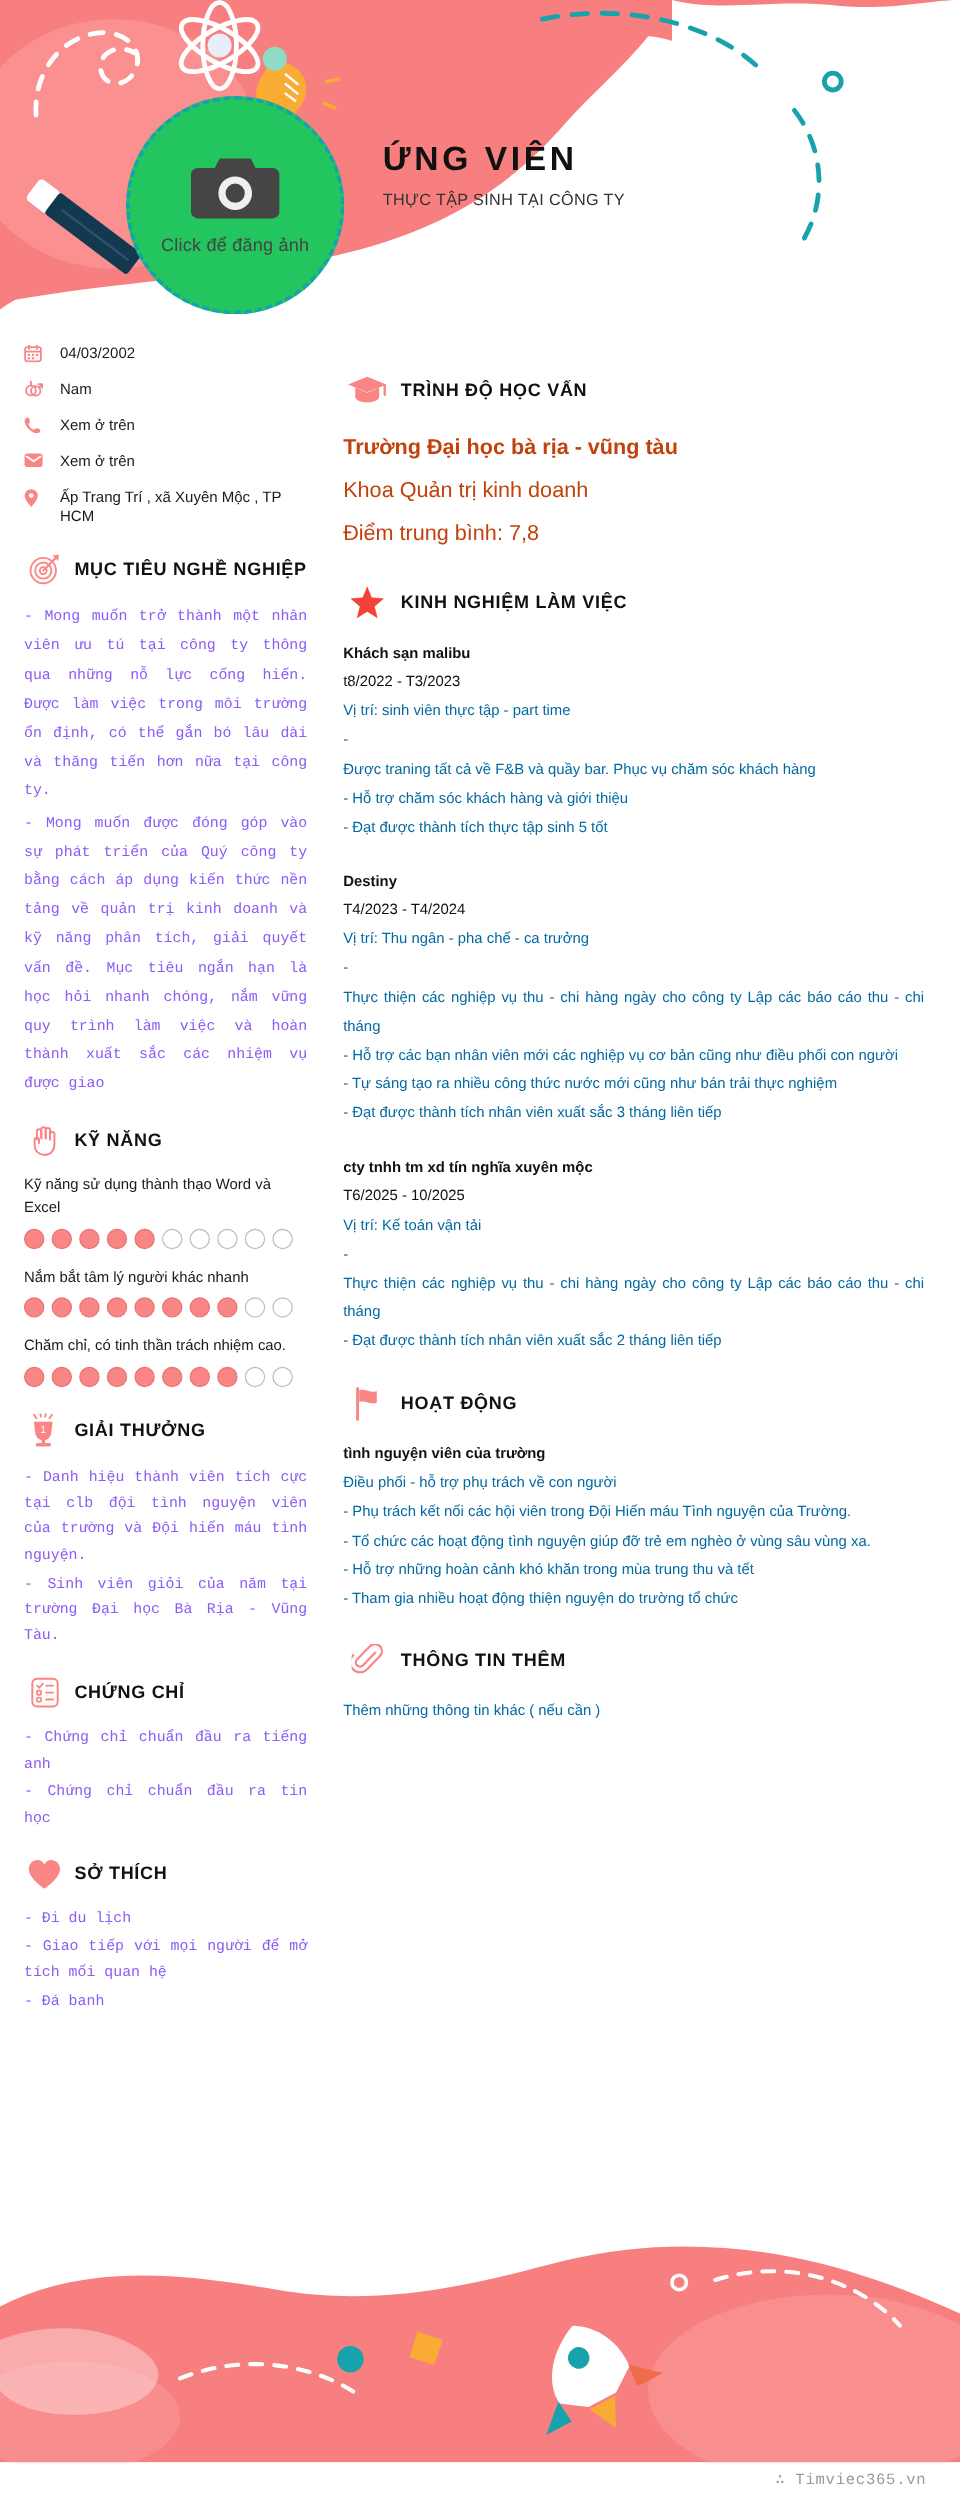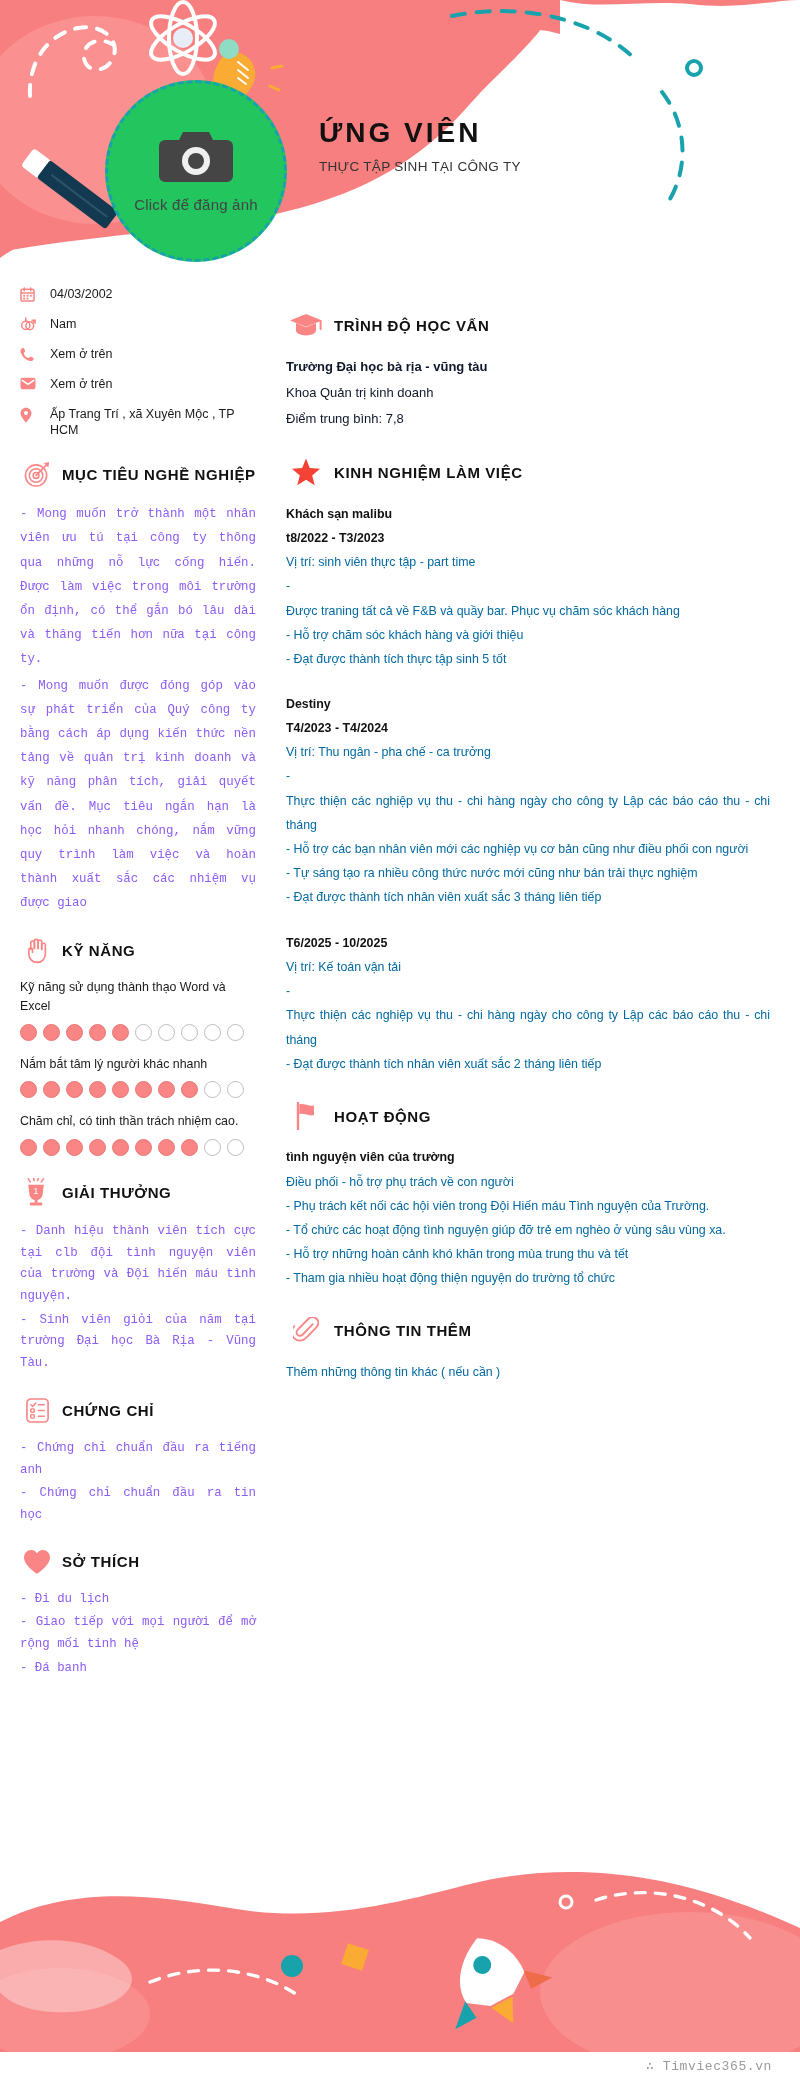--- a/index.html
+++ b/index.html
@@ -169,31 +169,31 @@
   
   .entry { margin-bottom: 22px; }
   .entry-title {
     font-size: 12.4px;
     font-weight: bold;
     color: #111;
     line-height: 1.9;
   }
   .entry-date {
     font-size: 12.4px;
-    font-weight: bold;
+    font-weight: normal;
     color: #111;
     line-height: 1.9;
   }
   .entry-line {
     font-size: 12.4px;
     color: #0369a1;
     line-height: 1.95;
     text-align: justify;
   }
-  .edu-line { font-size: 13px; color:#0f172a; line-height: 2.0; }
+  .edu-line { font-size: 18px; color:#c2410c; line-height: 2.0; }
   .edu-line.b { font-weight: bold; }
 
   
   .footer-deco {
     position: absolute;
     left: 0; bottom: 28px;
     width: 800px; height: 210px;
     overflow: hidden;
     z-index: 4;
   }
@@ -466,21 +466,21 @@
 
       <div class="sec-head">
         <span class="sh-icon">
           <svg width="28" height="26" viewBox="0 0 28 26">
               <path d="M14,25 C14,25 1,16.6 1,8.6 C1,4.2 4.3,1 8.2,1 C11,1 13,2.8 14,4.6 C15,2.8 17,1 19.8,1 C23.7,1 27,4.2 27,8.6 C27,16.6 14,25 14,25 Z" fill="#fa8585"></path>
             </svg>
         </span>
         <span class="sh-title">SỞ THÍCH</span>
       </div>
       <p class="para tight">- Đi du lịch</p>
-      <p class="para tight">- Giao tiếp với mọi người để mở rộng mối tinh hệ</p>
+      <p class="para tight">- Giao tiếp với mọi người để mở tích mối quan hệ</p>
       <p class="para tight">- Đá banh</p>
 
     </div>
 
     <div class="col-right">
 
       <div class="sec-head">
         <span class="sh-icon">
           <svg width="34" height="26" viewBox="0 0 34 26">
               <path d="M17,2 L33,8.4 L17,14.8 L1,8.4 Z" fill="#fa8585"></path>
@@ -518,20 +518,21 @@
         <div class="entry-date">T4/2023 - T4/2024</div>
         <div class="entry-line">Vị trí: Thu ngân - pha chế - ca trưởng</div>
         <div class="entry-line">-</div>
         <div class="entry-line">Thực thiện các nghiệp vụ thu - chi hàng ngày cho công ty Lập các báo cáo thu - chi tháng</div>
         <div class="entry-line">- Hỗ trợ các bạn nhân viên mới các nghiệp vụ cơ bản cũng như điều phối con người</div>
         <div class="entry-line">- Tự sáng tạo ra nhiều công thức nước mới cũng như bán trải thực nghiệm</div>
         <div class="entry-line">- Đạt được thành tích nhân viên xuất sắc 3 tháng liên tiếp</div>
       </div>
 
       <div class="entry">
+        <div class="entry-title">cty tnhh tm xd tín nghĩa xuyên mộc</div>
         <div class="entry-date">T6/2025 - 10/2025</div>
         <div class="entry-line">Vị trí: Kế toán vận tải</div>
         <div class="entry-line">-</div>
         <div class="entry-line">Thực thiện các nghiệp vụ thu - chi hàng ngày cho công ty Lập các báo cáo thu - chi tháng</div>
         <div class="entry-line">- Đạt được thành tích nhân viên xuất sắc 2 tháng liên tiếp</div>
       </div>
 
       <div class="sec-head">
         <span class="sh-icon">
           <svg width="26" height="28" viewBox="0 0 26 28">

